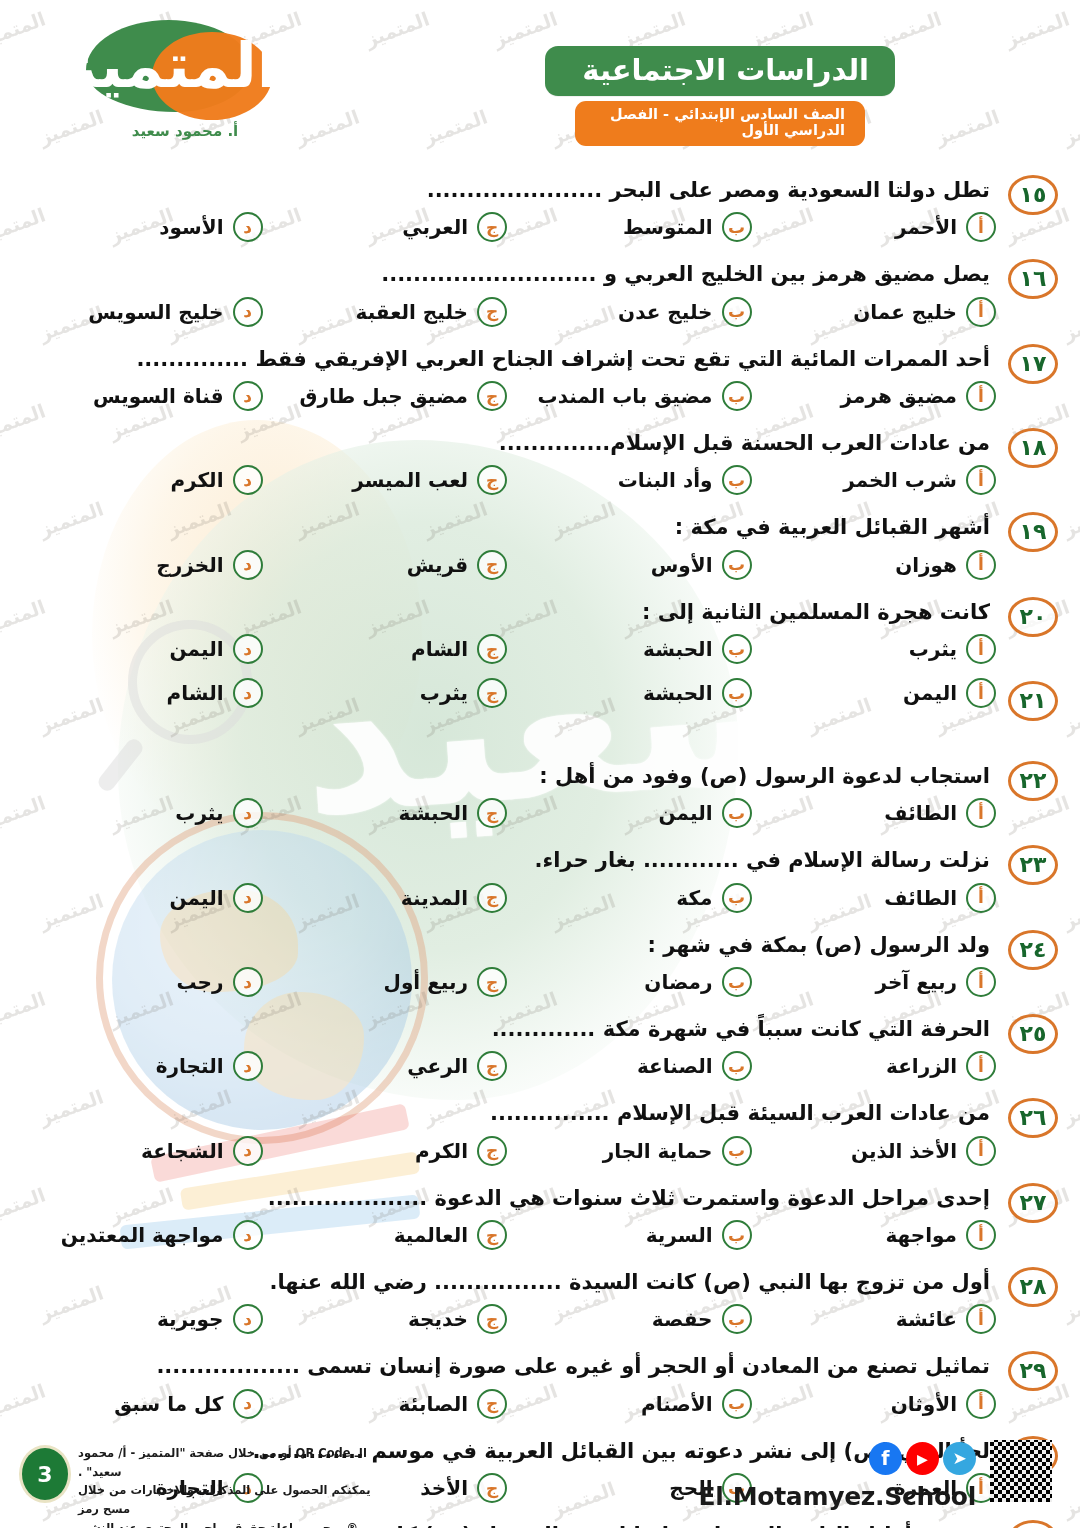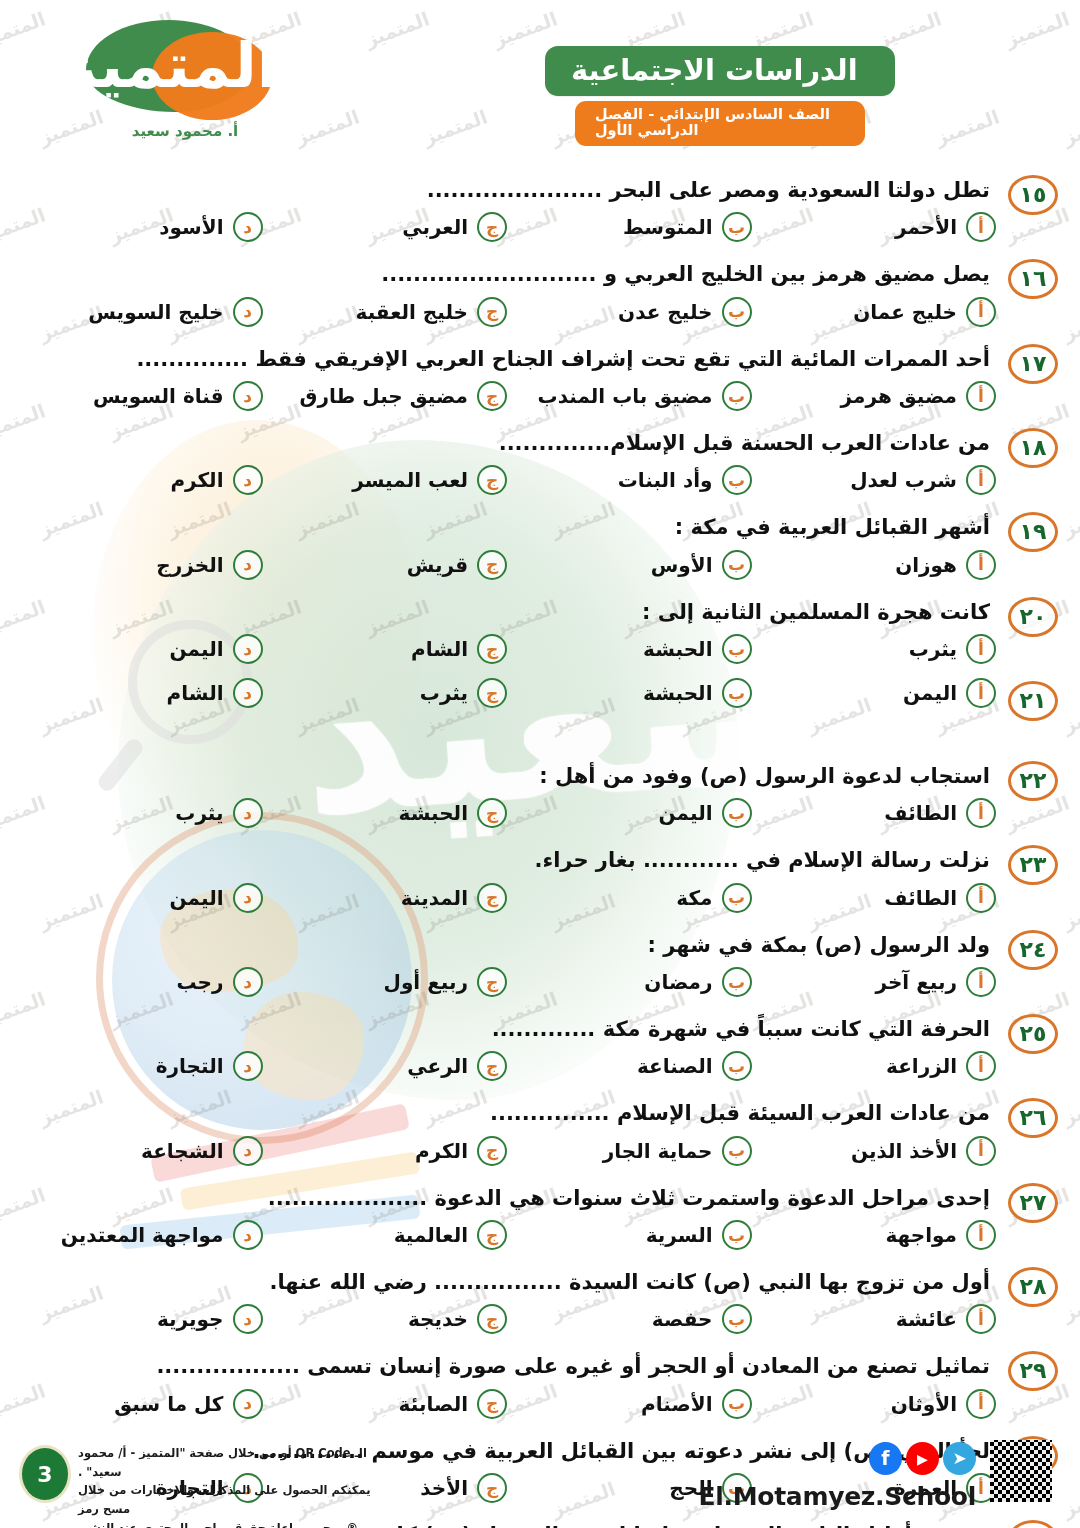--- a/index.html
+++ b/index.html
@@ -204,21 +204,21 @@
     font-weight: 700;
     color: #3f8c4c;
     letter-spacing: .5px;
   }
 
   .title-stack {
     position: absolute;
     top: 46px;
     right: 185px;
     width: 350px;
-    text-align: left;
+    text-align: right;
   }
   .title-main {
     background: #3f8c4c;
     color: #ffffff;
     font-size: 29px;
     font-weight: 700;
     padding: 9px 26px 11px 26px;
     border-radius: 13px;
     line-height: 1.05;
     letter-spacing: .5px;
@@ -650,21 +650,21 @@
           <span class="opt-text">قناة السويس</span>
         </div>
       </div>
     </div>
     <div class="q-block">
       <div class="q-num">١٨</div>
       <div class="q-text">من عادات العرب الحسنة قبل الإسلام..............</div>
       <div class="q-options">
         <div class="opt">
           <span class="opt-mark">أ</span>
-          <span class="opt-text">شرب لعدل</span>
+          <span class="opt-text">شرب الخمر</span>
         </div>
         <div class="opt">
           <span class="opt-mark">ب</span>
           <span class="opt-text">وأد البنات</span>
         </div>
         <div class="opt">
           <span class="opt-mark">ج</span>
           <span class="opt-text">لعب الميسر</span>
         </div>
         <div class="opt">

